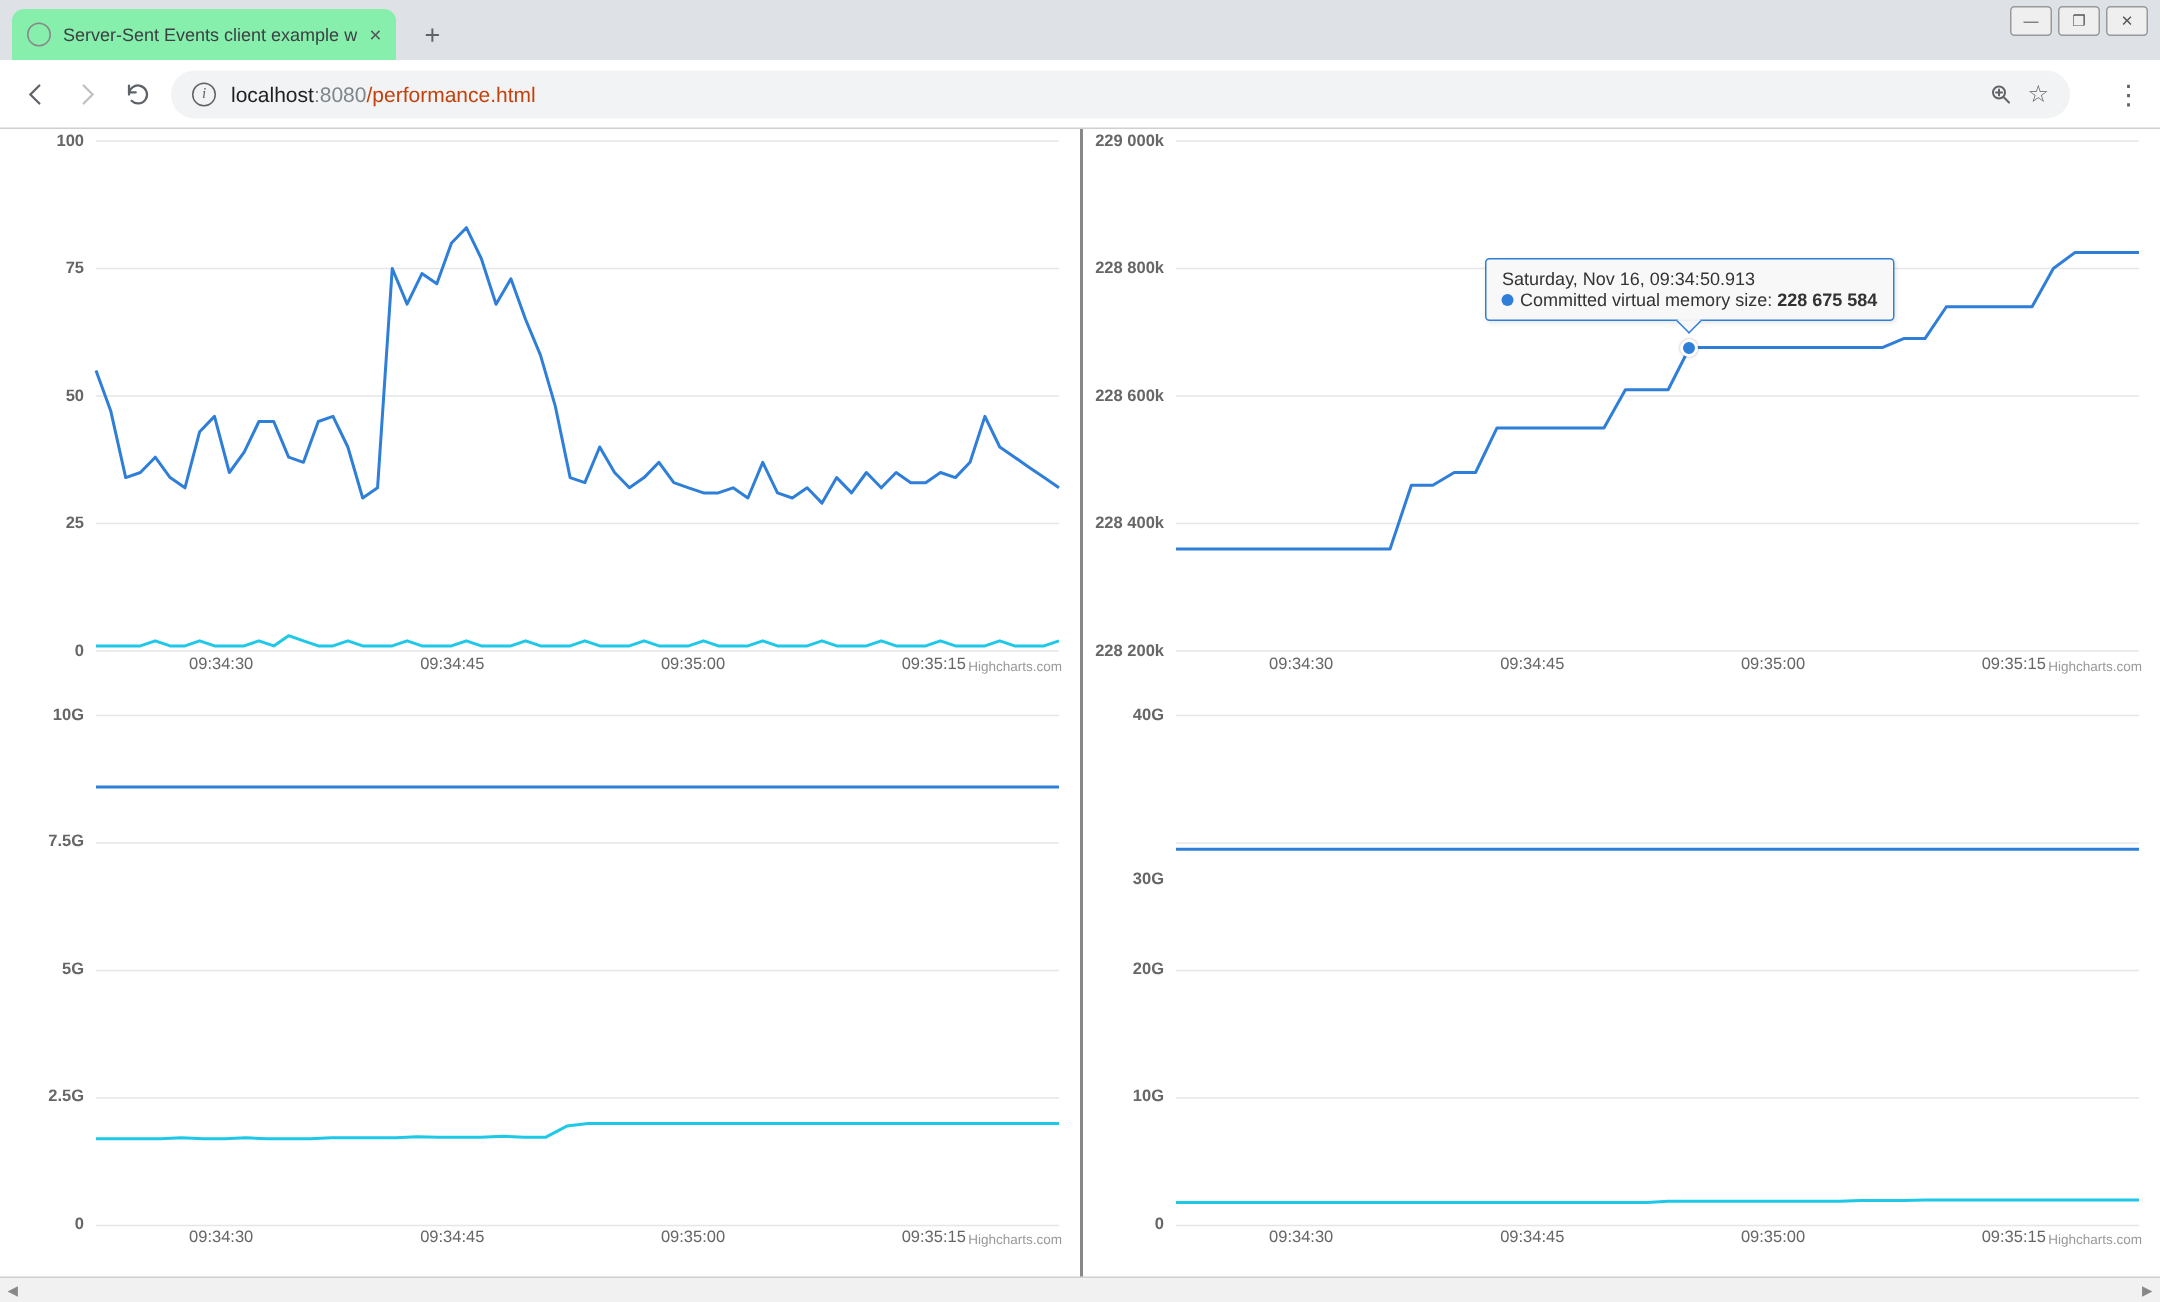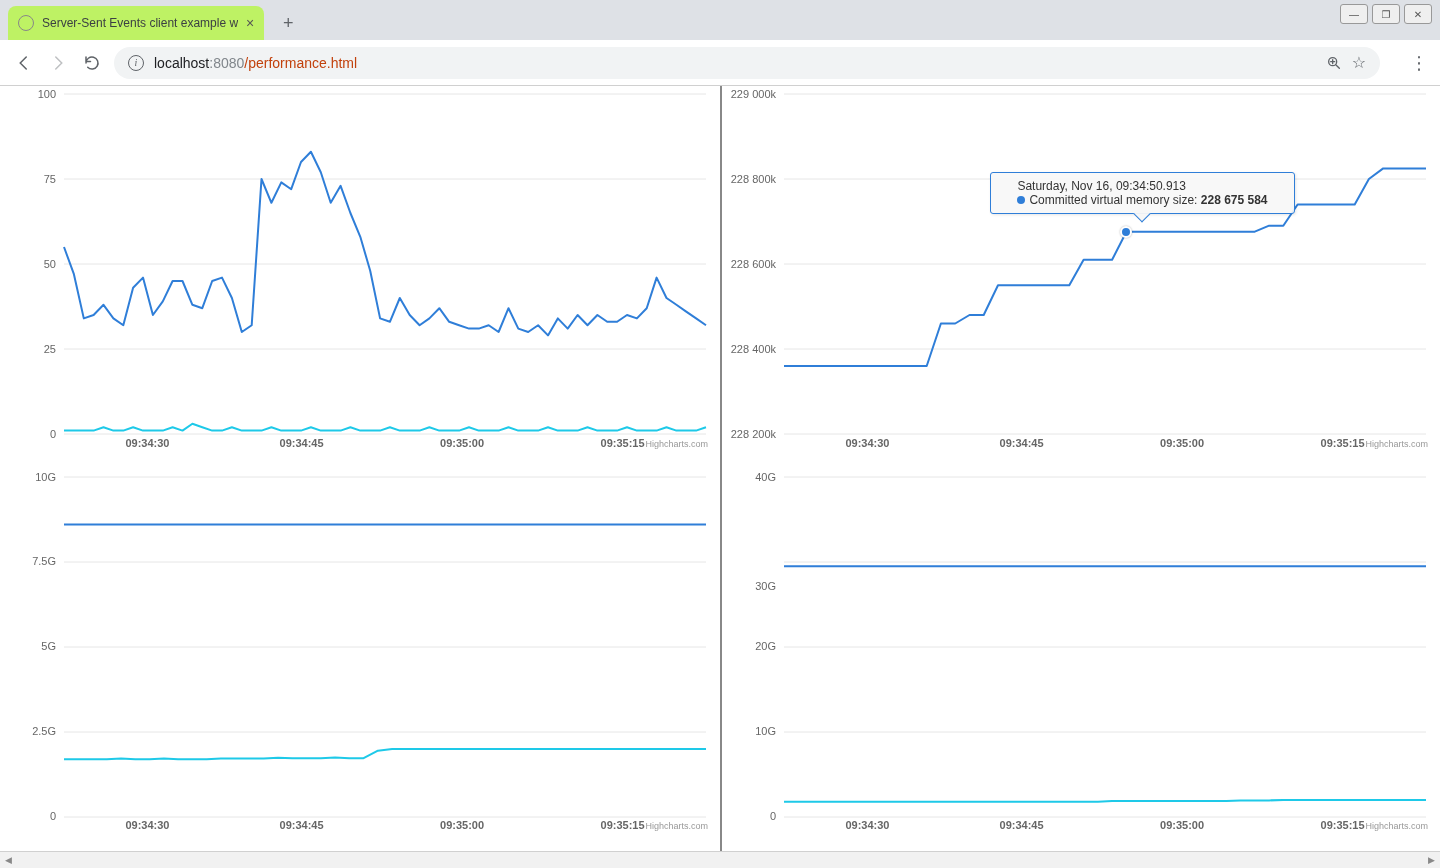--- a/index.html
+++ b/index.html
@@ -1,19 +1,19 @@
 <!DOCTYPE html>
 <html><head>
 <meta charset="utf-8">
 <style>
   * { margin: 0; padding: 0; box-sizing: border-box; }
   body { font-family: "Segoe UI", Arial, sans-serif; font-size: 12px; color: #333; background: #fff; overflow: hidden; }
   .browser-chrome { width: 1440px; height: 868px; display: flex; flex-direction: column; }
   .tab-bar { height: 40px; background: #dee1e6; display: flex; align-items: flex-end; padding-left: 8px; }
-  .tab { background: #bef264; height: 34px; min-width: 240px; border-top-left-radius: 8px; border-top-right-radius: 8px; display: flex; align-items: center; padding: 0 10px; gap: 8px; font-size: 12px; color: #3c4043; position: relative; }
+  .tab { background: #86efac; height: 34px; min-width: 240px; border-top-left-radius: 8px; border-top-right-radius: 8px; display: flex; align-items: center; padding: 0 10px; gap: 8px; font-size: 12px; color: #3c4043; position: relative; }
   .tab-favicon { width: 16px; height: 16px; border-radius: 50%; border: 1.5px solid #888; position: relative; flex-shrink: 0; }
   .tab-title { flex: 1; overflow: hidden; white-space: nowrap; }
   .tab-close { font-size: 14px; color: #555; cursor: pointer; }
   .new-tab { width: 28px; height: 28px; display: flex; align-items: center; justify-content: center; margin-left: 10px; margin-bottom: 3px; font-size: 18px; color: #5f6368; cursor: pointer; }
   .window-controls { margin-left: auto; display: flex; gap: 4px; padding: 4px 8px 0 0; align-self: flex-start; }
   .win-btn { width: 28px; height: 20px; border: 1px solid #999; border-radius: 3px; display: flex; align-items: center; justify-content: center; font-size: 10px; color: #555; background: #efefef; }
   .addr-bar { height: 46px; background: #fff; display: flex; align-items: center; padding: 0 12px; gap: 10px; border-bottom: 1px solid #d0d0d0; }
   .nav-btn { width: 24px; height: 24px; display: flex; align-items: center; justify-content: center; cursor: pointer; }
   .nav-btn svg { width: 18px; height: 18px; }
   .omnibox { flex: 1; height: 32px; background: #f1f3f4; border-radius: 16px; display: flex; align-items: center; padding: 0 14px; gap: 10px; font-size: 14px; color: #202124; }
@@ -28,25 +28,25 @@
   .content { flex: 1; display: grid; grid-template-columns: 1fr 1fr; grid-template-rows: 1fr 1fr; position: relative; }
   .content::after { content: ""; position: absolute; left: 50%; top: 0; bottom: 0; width: 2px; background: #888; }
   .chart { position: relative; overflow: hidden; }
   .plot-area { position: absolute; left: 64px; right: 14px; top: 8px; bottom: 35px; }
   .chart svg { position: absolute; inset: 0; overflow: visible; }
   .grid-line { stroke: #e6e6e6; stroke-width: 1; }
   .series-blue { stroke: #2f7ed8; stroke-width: 2; fill: none; stroke-linejoin: round; }
   .series-cyan { stroke: #1ec9e8; stroke-width: 2; fill: none; stroke-linejoin: round; }
   .credits { position: absolute; right: 12px; bottom: 20px; font-size: 9px; color: #999; margin-left: 44px; }
   .y-labels { position: absolute; left: 0; top: 8px; bottom: 35px; width: 60px; }
-  .y-label { position: absolute; right: 4px; transform: translateY(-50%); font-size: 11px; color: #666; text-align: right; }
+  .y-label { position: absolute; right: 4px; transform: translateY(-50%); font-size: 11px; color: #666; text-align: right; font-weight: bold; }
   .x-labels { position: absolute; left: 64px; right: 14px; bottom: 14px; height: 18px; }
-  .x-label { position: absolute; transform: translateX(-50%); font-size: 11px; color: #666; font-weight: bold; }
-
-  .tooltip { position: absolute; background: rgba(247,247,247,0.9); border: 1px solid #2f7ed8; border-radius: 3px; padding: 6px 26px; font-size: 12px; color: #333; white-space: nowrap; box-shadow: 1px 1px 3px rgba(0,0,0,0.1); }
+  .x-label { position: absolute; transform: translateX(-50%); font-size: 11px; color: #666; }
+
+  .tooltip { position: absolute; background: rgba(247,247,247,0.9); border: 1px solid #2f7ed8; border-radius: 3px; padding: 6px 10px; font-size: 12px; color: #333; white-space: nowrap; box-shadow: 1px 1px 3px rgba(0,0,0,0.1); }
   .tooltip .dot { display: inline-block; width: 8px; height: 8px; background: #2f7ed8; border-radius: 50%; margin-right: 4px; }
   .tooltip b { font-weight: 700; }
   .tooltip-tail { position: absolute; left: 50%; bottom: -7px; width: 12px; height: 12px; background: rgba(247,247,247,0.95); border-right: 1px solid #2f7ed8; border-bottom: 1px solid #2f7ed8; transform: translateX(-50%) rotate(45deg); }
   .hover-point { position: absolute; width: 12px; height: 12px; background: #2f7ed8; border: 2px solid #fff; border-radius: 50%; transform: translate(-50%,-50%); box-shadow: 0 0 2px rgba(0,0,0,0.3); }
 
   .hscroll { height: 17px; background: #f1f1f1; border-top: 1px solid #d0d0d0; display: flex; align-items: center; }
   .hscroll-btn { width: 17px; height: 17px; display: flex; align-items: center; justify-content: center; color: #888; font-size: 9px; }
   .hscroll-track { flex: 1; height: 100%; }
 </style>
 </head>

